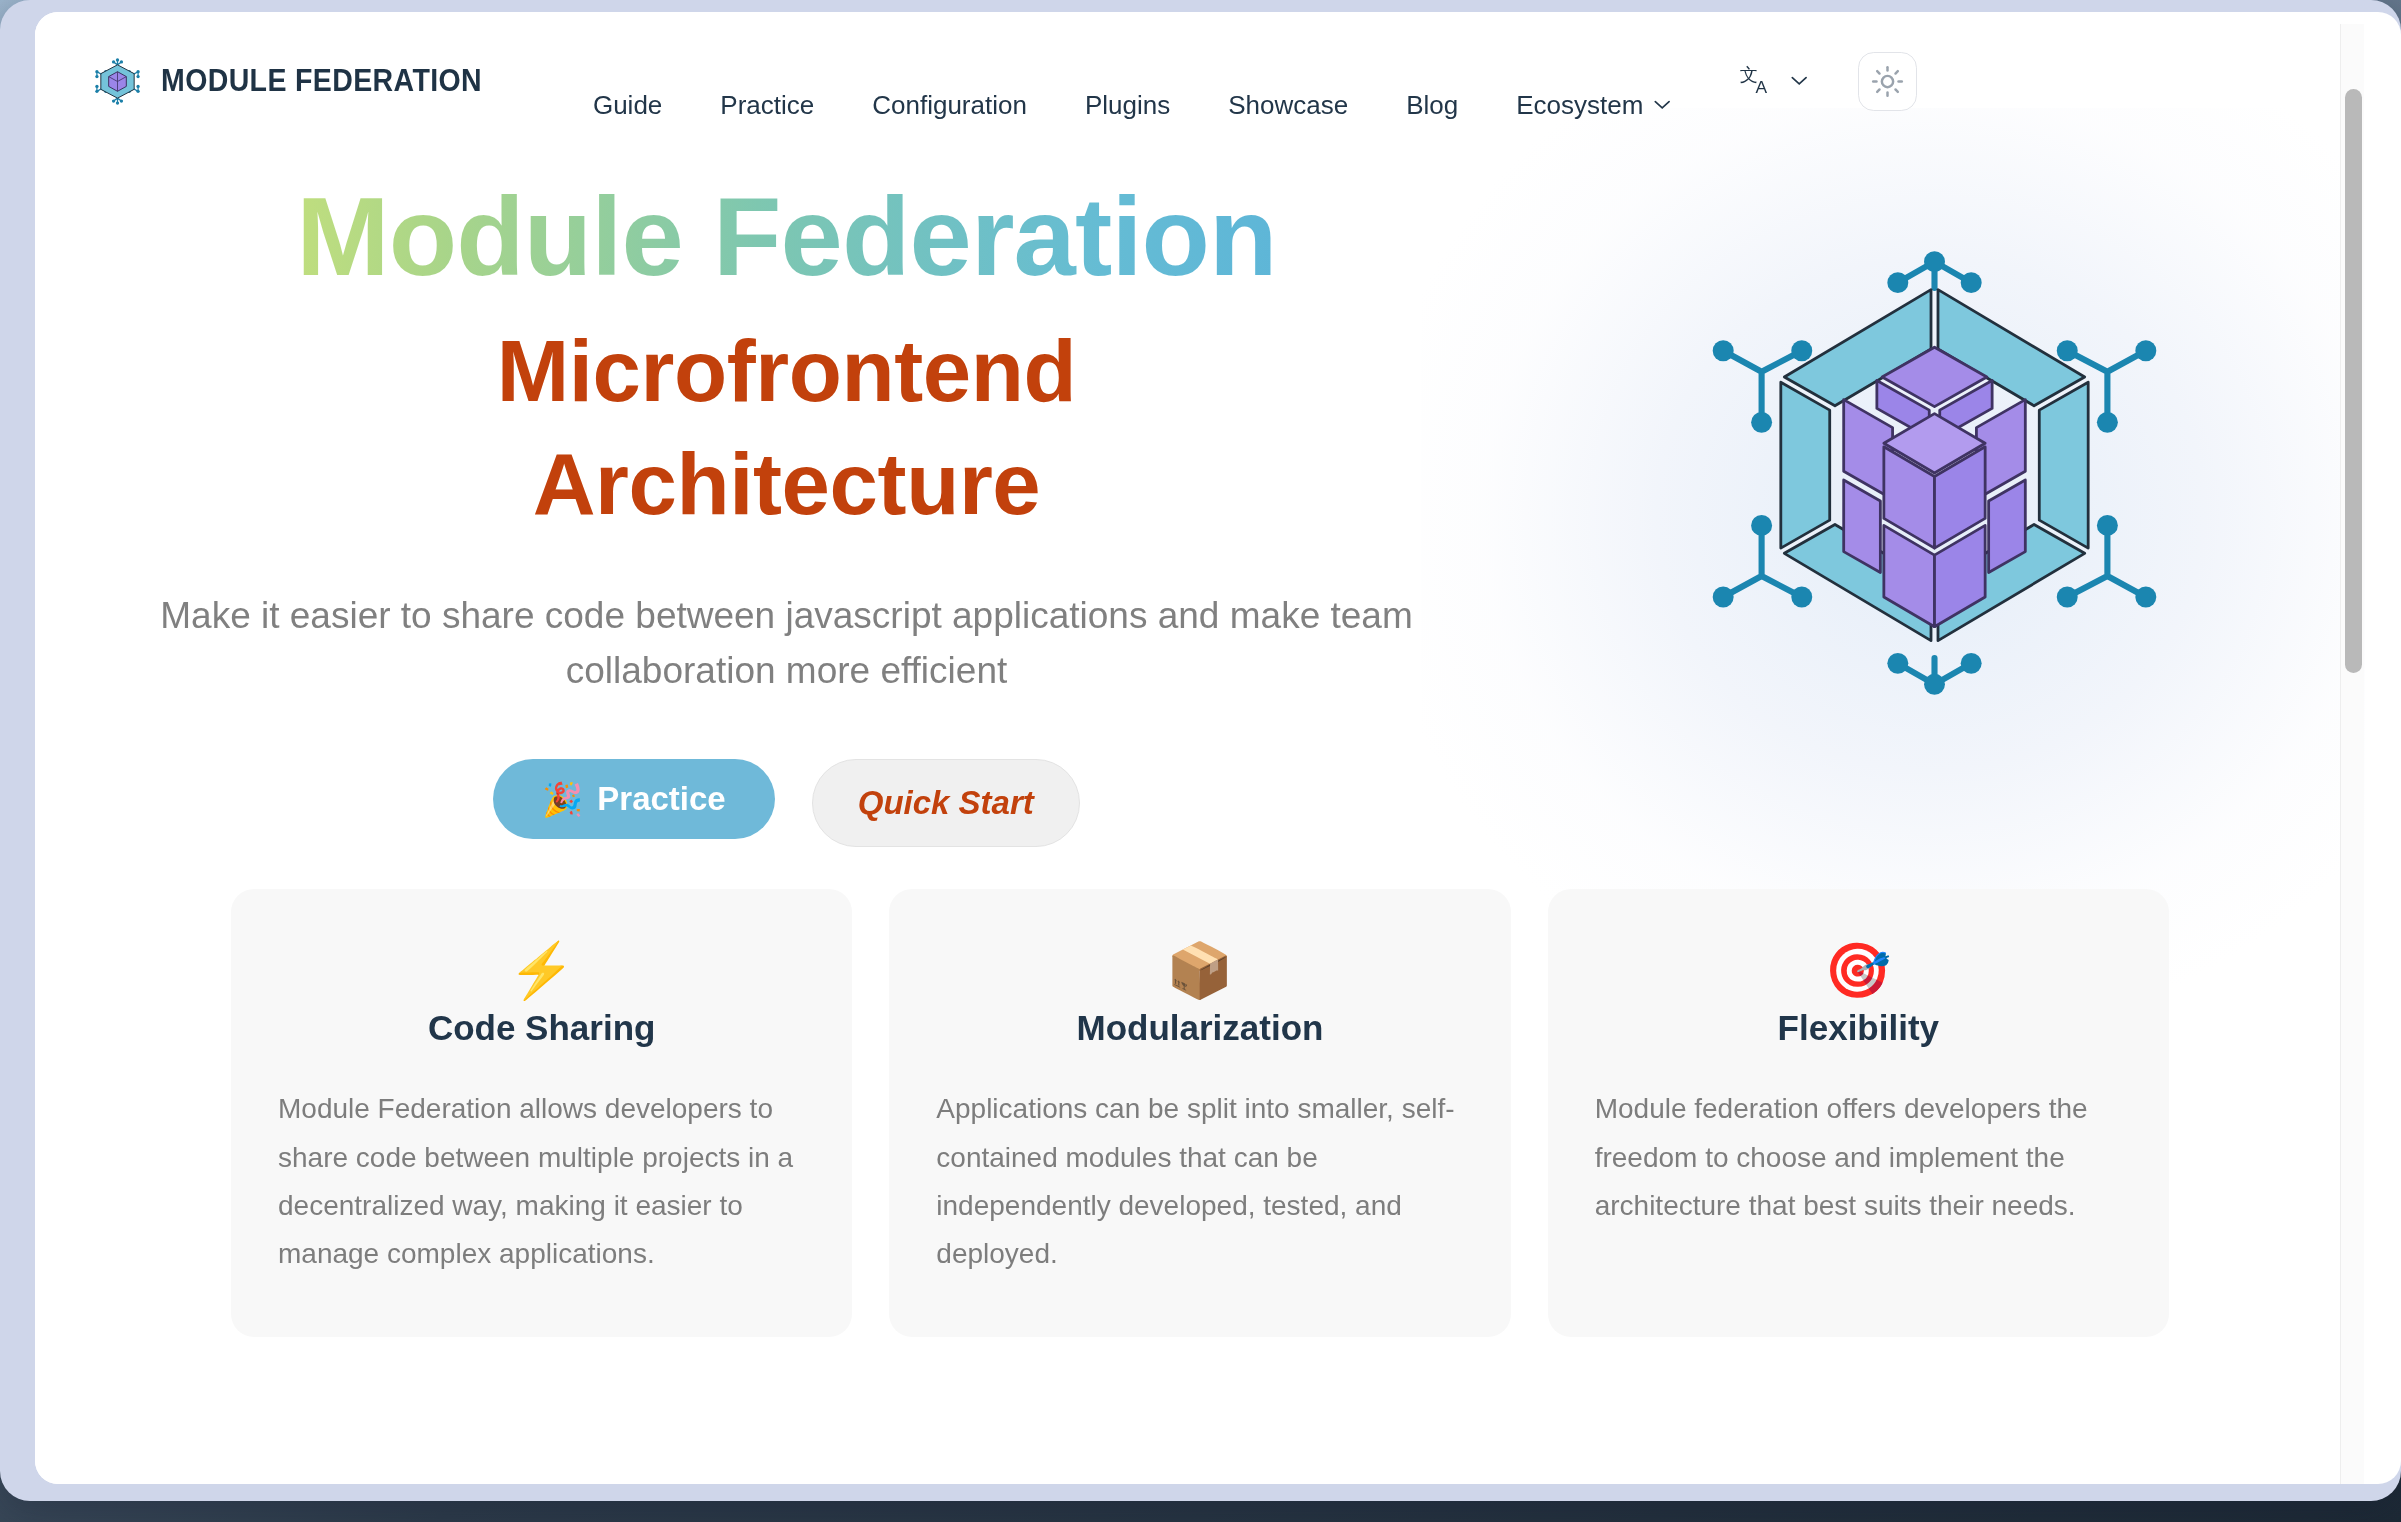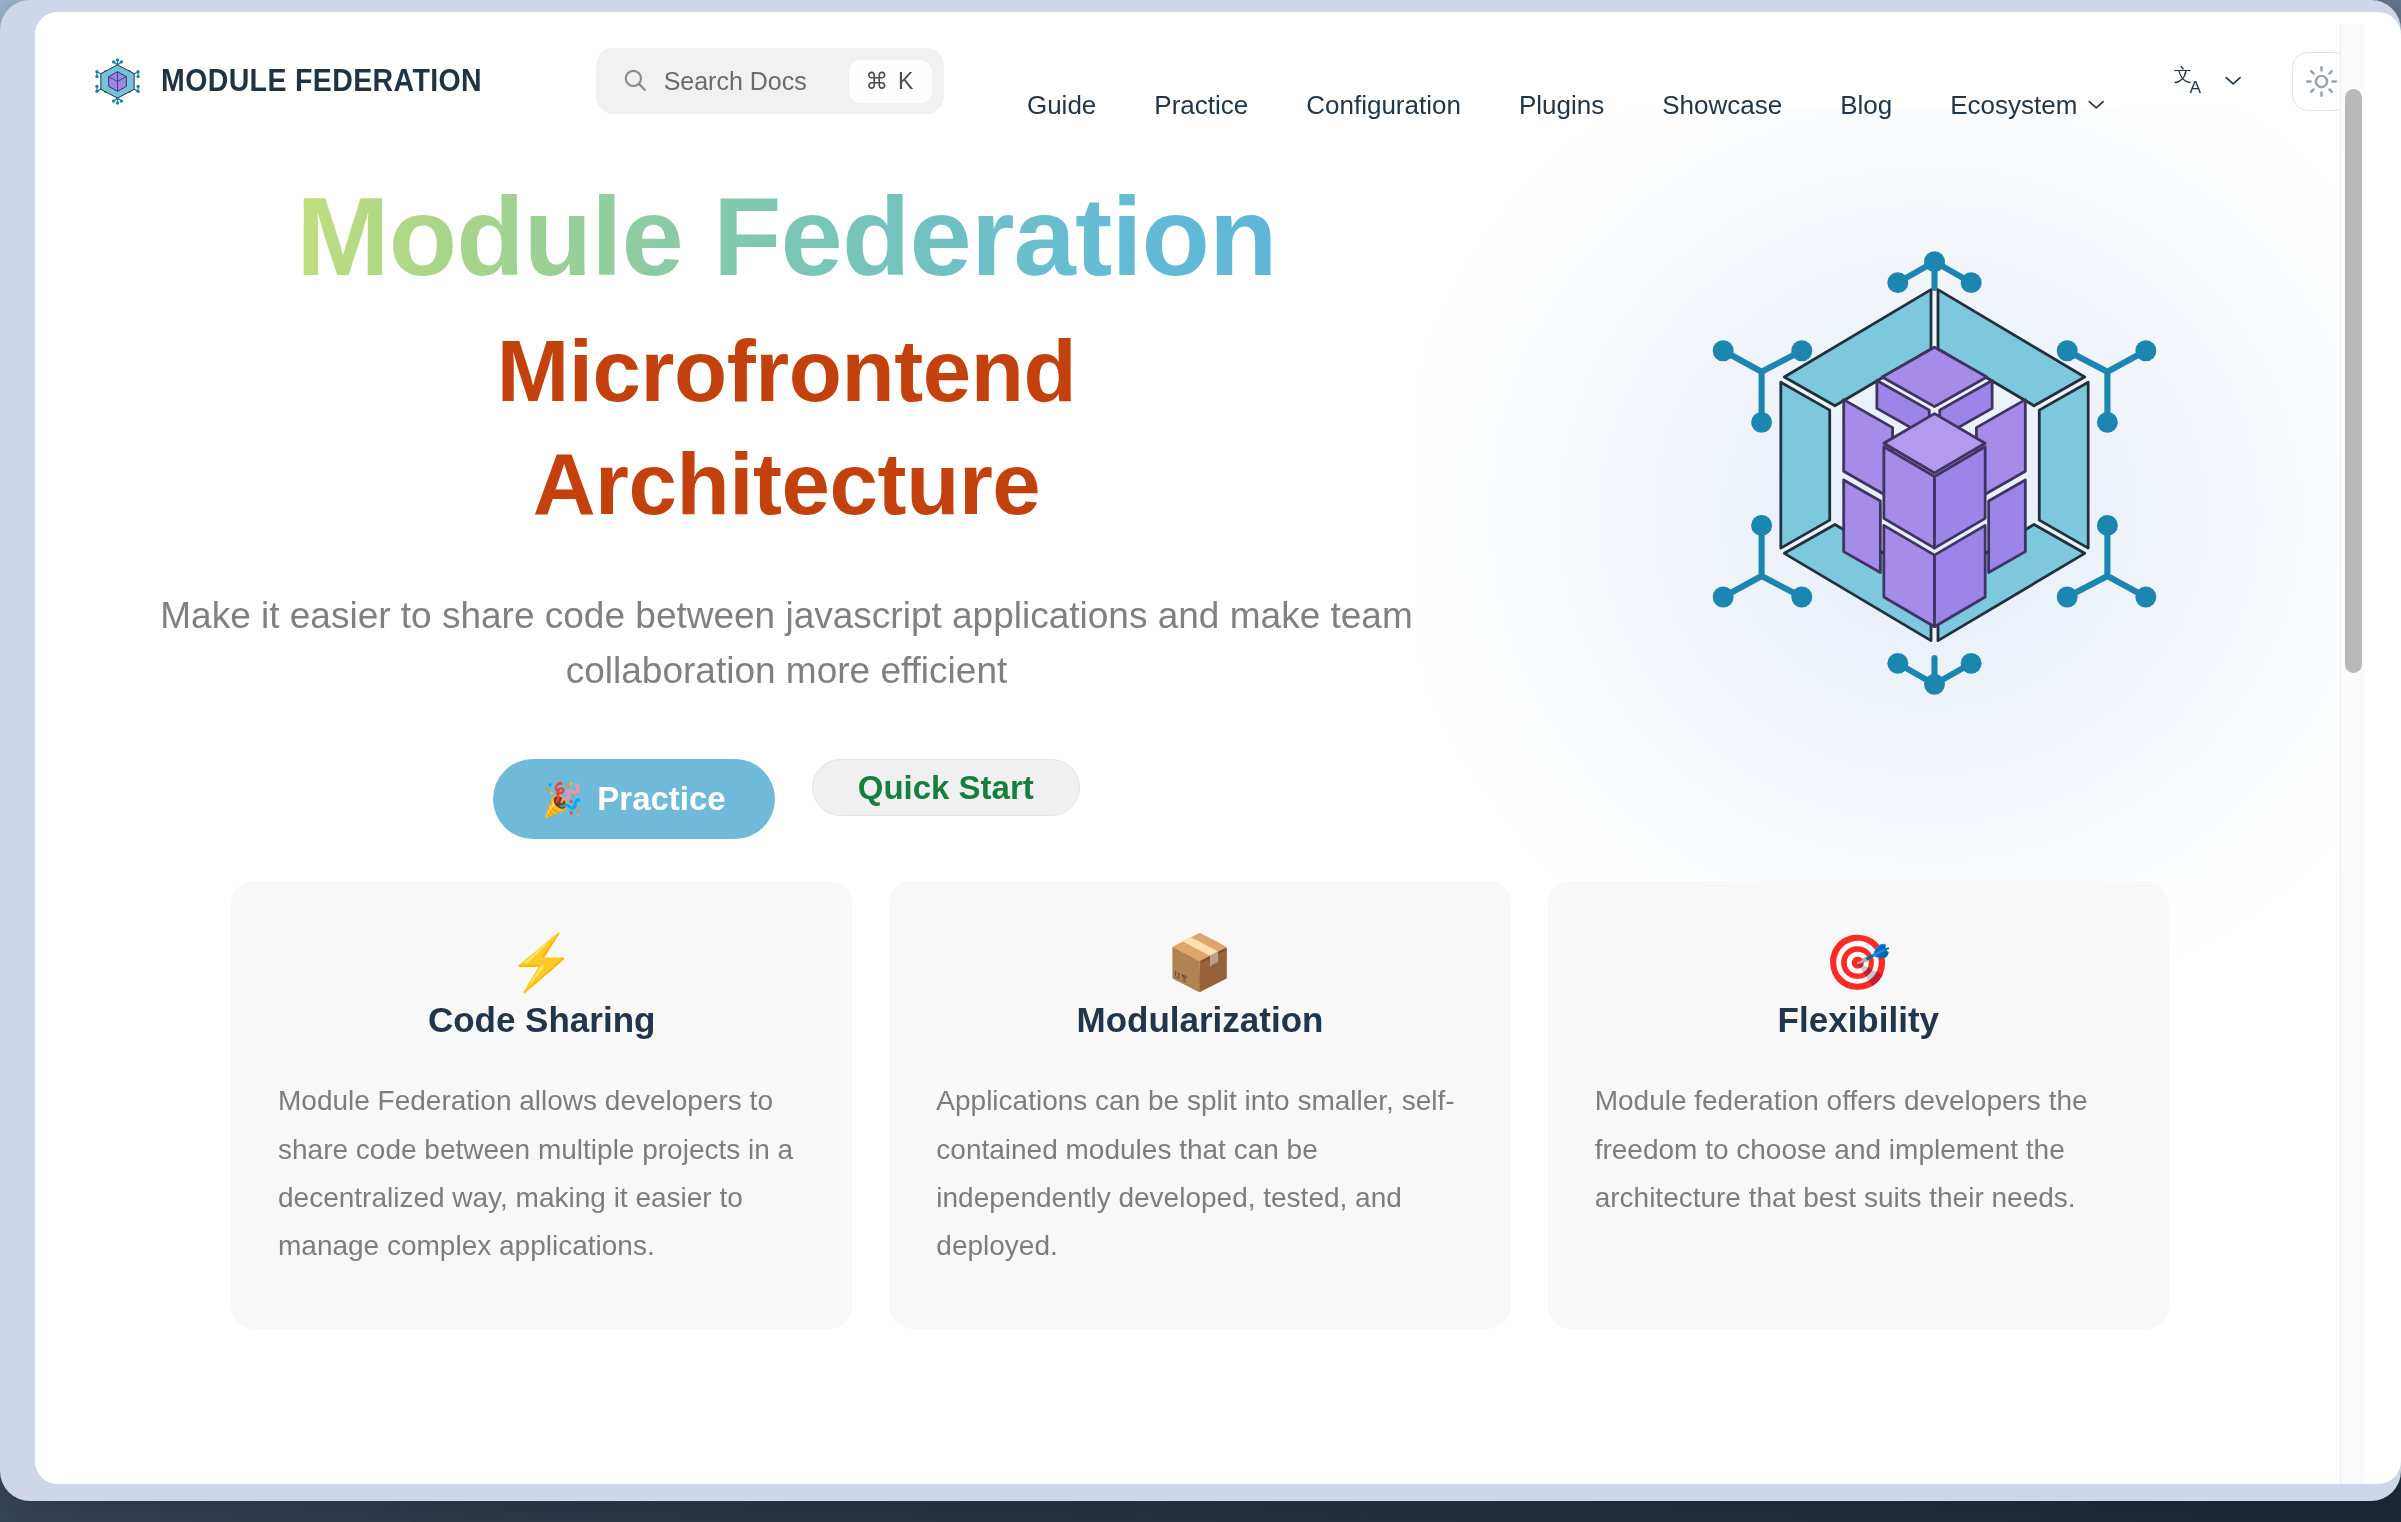--- a/index.html
+++ b/index.html
@@ -249,24 +249,25 @@
   }
   .btn-primary {
     background: #6fb9d9;
     color: #ffffff;
     height: 80px;
     padding: 0 49px;
     border: none;
   }
   .btn-secondary {
     background: #f0f0f0;
-    color: #15803d;
-    height: 57px;
+    color: #c2410c;
+    height: 88px;
     padding: 0 45px;
     border: 1.4px solid #e3e3e3;
+    font-style: italic;
   }
   .btn-emoji { font-size: 33px; line-height: 1; }
 
   .hero-right {
     position: relative;
     flex: 1;
     display: flex;
     align-items: flex-start;
     justify-content: center;
     padding-top: 68px;
@@ -391,30 +392,20 @@
                 <line x1="50" y1="30" x2="50" y2="50"></line>
                 <line x1="32" y1="40" x2="50" y2="50"></line>
                 <line x1="68" y1="40" x2="50" y2="50"></line>
                 <line x1="50" y1="50" x2="50" y2="70"></line>
               </g>
             </svg>
           </span>
           <span class="brand-text">MODULE FEDERATION</span>
         </a>
 
-        <div class="search-box">
-          <span>
-            <svg class="search-icon" viewBox="0 0 24 24" fill="none" stroke="#8a8a8a" stroke-width="2" stroke-linecap="round">
-              <circle cx="10.5" cy="10.5" r="7"></circle>
-                <line x1="15.8" y1="15.8" x2="21" y2="21"></line>
-            </svg>
-          </span>
-          <span class="search-placeholder">Search Docs</span>
-          <span class="search-kbd">⌘ K</span>
-        </div>
 
         <div class="nav-links">
           <a class="nav-link">
             <span>Guide</span>
           </a>
           <a class="nav-link">
             <span>Practice</span>
           </a>
           <a class="nav-link">
             <span>Configuration</span>

